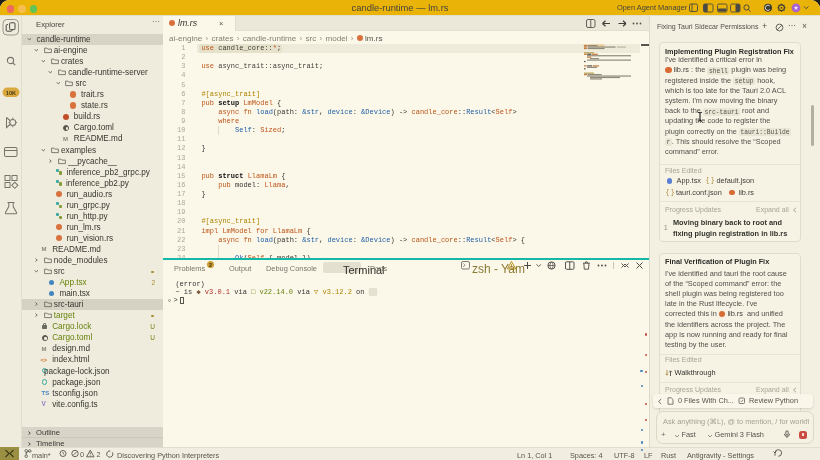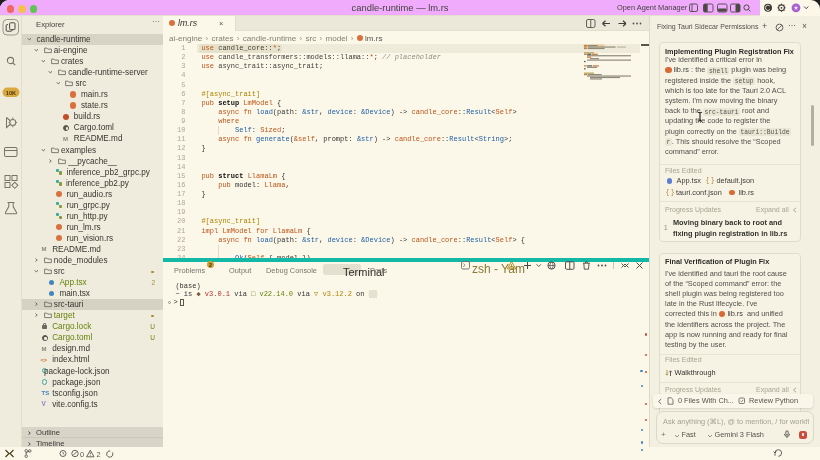--- a/index.html
+++ b/index.html
@@ -1,27 +1,27 @@
 <!DOCTYPE html>
 <html><head><meta charset="utf-8">
 <style>
 html,body{margin:0;padding:0;background:#1f1e1b;width:820px;height:460px;overflow:hidden}
 *{box-sizing:border-box}
 body{font-family:"Liberation Sans",sans-serif;-webkit-font-smoothing:antialiased}
 #win{position:absolute;left:0;top:0;width:820px;height:460px;border-radius:9px 9px 0 0;overflow:hidden;background:#FBF8EA}
 .abs{position:absolute}
 .mono{font-family:"Liberation Mono",monospace}
 
-#titlebar{left:0;top:0;width:760px;height:16px;background:#f0abfc;border-bottom:1px solid #E3DFCE}
+#titlebar{left:0;top:0;width:820px;height:16px;background:#eab308;border-bottom:1px solid #E3DFCE}
 #activitybar{left:0;top:16px;width:22px;height:431px;background:#EFECDD;border-right:1px solid #E2DECD}
 #sidebar{left:22px;top:16px;width:141px;height:431px;background:#EFECDD}
 #tabbar{left:163px;top:16px;width:486px;height:15px;background:#ECE8D9;border-bottom:1px solid #E2DECD}
 #breadcrumb{left:163px;top:32px;width:486px;height:12px;background:#FBF8EA}
 #editor{left:163px;top:44px;width:486px;height:214px;background:#FBF8EA;overflow:hidden}
-#terminal{left:163px;top:258px;width:486px;height:189px;background:#FBF8EA;border-top:4px solid #14b8a6}
+#terminal{left:163px;top:258px;width:486px;height:189px;background:#FBF8EA;border-top:2px solid #14b8a6}
 #rightpanel{left:649px;top:16px;width:171px;height:431px;background:#F3F0E2;border-left:1px solid #DDD9C8}
 #statusbar{left:0;top:447px;width:820px;height:13px;background:#F1EEE1;border-top:1px solid #E2DECD}
 
 .tl{width:7.5px;height:7.5px;border-radius:50%;top:5px}
 
 .row{position:absolute;left:0;width:141px;height:11.05px;line-height:11.05px;font-size:8.2px;color:#37362F;white-space:nowrap}
 .row .lbl{position:absolute;top:0}
 .green{color:#66800B}
 .badge-r{position:absolute;right:8px;top:0;color:#66800B;font-size:6.5px}
 .dot-r{position:absolute;right:9px;top:4.5px;width:2.6px;height:2.6px;border-radius:50%;background:#A58E33}
@@ -107,21 +107,21 @@
           <svg width="5" height="11" style="position:absolute;left:33.6px;top:0">
             <path d="M0.8 4.3 L2.4 5.9 L4 4.3" stroke="#55534C" stroke-width="0.9" fill="none"></path>
           </svg>
           <svg width="8" height="11" style="position:absolute;left:43.1px;top:0">
             <path d="M0.6 3.1 h2.3 l0.9 1.0 h3.6 v3.5 h-6.8 z" fill="none" stroke="#6B6A60" stroke-width="0.85"></path>
           </svg>
           <span class="lbl" style="left:53.4px">src</span>
         </div>
       <div class="row" style="top:73.25px">
           <span class="i-rs" style="left:48.3px"></span>
-          <span class="lbl" style="left:59.0px">main.rs</span>
+          <span class="lbl" style="left:59.0px">trait.rs</span>
         </div>
       <div class="row" style="top:84.30px">
           <span class="i-rs" style="left:48.3px"></span>
           <span class="lbl" style="left:59.0px">state.rs</span>
         </div>
       <div class="row" style="top:95.35px">
           <span class="i-rs" style="left:41.1px;background:#C24E28"></span>
           <span class="lbl" style="left:51.8px">build.rs</span>
         </div>
       <div class="row" style="top:106.40px">
@@ -290,30 +290,30 @@
 
   <div class="abs" id="breadcrumb">
     <div class="abs" style="left:6px;top:1.5px;font-size:8.1px;color:#83816F;white-space:nowrap">ai-engine <span class="bsep">›</span> crates <span class="bsep">›</span> candle-runtime <span class="bsep">›</span> src <span class="bsep">›</span> model <span class="bsep">›</span> <span style="display:inline-block;width:6px;height:6px;border-radius:50%;background:#D9713C;vertical-align:-0.5px"></span> <span style="color:#55534C">lm.rs</span></div>
   </div>
 
   <div class="abs" id="editor">
     <div class="abs" style="left:34px;top:0;width:443px;height:9.13px;background:#EFEBDA"></div>
     <div class="abs" style="left:36px;top:0;width:83px;height:9.13px;background:#E6E1CA;border-radius:2px"></div>
     <div id="code">
       <div class="cl" style="top:0"><span class="ln">1</span><span class="ct"><span class="kw">use</span> <span class="id">candle_core::</span><span class="or">*</span>;</span></div>
-      <div class="cl" style="top:9.13px"><span class="ln">2</span><span class="ct"><span class="kw">use</span> <span class="id">candle_transformers::models::llama::</span><span class="or">*</span>; <span class="cm">// placeholder</span></span></div>
+      <div class="cl" style="top:9.13px"><span class="ln">2</span></div>
       <div class="cl" style="top:18.26px"><span class="ln">3</span><span class="ct"><span class="kw">use</span> <span class="id">async_trait::async_trait</span>;</span></div>
       <div class="cl" style="top:27.39px"><span class="ln">4</span></div>
       <div class="cl" style="top:36.52px"><span class="ln">5</span></div>
       <div class="cl" style="top:45.65px"><span class="ln">6</span><span class="ct"><span class="at">#[async_trait]</span></span></div>
       <div class="cl" style="top:54.78px"><span class="ln">7</span><span class="ct"><span class="kw">pub</span> <span style="color:#100F0F;font-weight:bold">setup</span> <span class="or">LmModel</span> {</span></div>
       <div class="cl" style="top:63.91px"><span class="ln">8</span><span class="ct">    <span class="kw">async</span> <span class="kw">fn</span> <span class="fn">load</span>(path: <span class="ty">&amp;str</span>, <span class="ty">device</span>: <span class="ty">&amp;Device</span>) -&gt; <span class="or">candle_core</span>::<span class="ty">Result</span>&lt;<span class="or">Self</span>&gt;</span></div>
       <div class="cl" style="top:73.04px"><span class="ln">9</span><span class="ct">    <span class="kw">where</span></span></div>
       <div class="cl" style="top:82.17px"><span class="ln">10</span><span class="ct">        <span class="ty">Self</span>: <span class="or">Sized</span>;</span></div>
-      <div class="cl" style="top:91.3px"><span class="ln">11</span><span class="ct">    <span class="kw">async</span> <span class="kw">fn</span> <span class="fn">generate</span>(<span class="kw">&amp;self</span>, prompt: <span class="ty">&amp;str</span>) -&gt; <span class="or">candle_core</span>::<span class="ty">Result</span>&lt;<span class="ty">String</span>&gt;;</span></div>
+      <div class="cl" style="top:91.3px"><span class="ln">11</span></div>
       <div class="cl" style="top:100.43px"><span class="ln">12</span><span class="ct">}</span></div>
       <div class="cl" style="top:109.56px"><span class="ln">13</span></div>
       <div class="cl" style="top:118.69px"><span class="ln">14</span></div>
       <div class="cl" style="top:127.82px"><span class="ln">15</span><span class="ct"><span class="kw">pub</span> <span style="color:#100F0F;font-weight:bold">struct</span> <span class="or">LlamaLm</span> {</span></div>
       <div class="cl" style="top:136.95px"><span class="ln">16</span><span class="ct">    <span class="kw">pub</span> model: <span class="or">Llama</span>,</span></div>
       <div class="cl" style="top:146.08px"><span class="ln">17</span><span class="ct">}</span></div>
       <div class="cl" style="top:155.21px"><span class="ln">18</span></div>
       <div class="cl" style="top:164.34px"><span class="ln">19</span></div>
       <div class="cl" style="top:173.47px"><span class="ln">20</span><span class="ct"><span class="at">#[async_trait]</span></span></div>
       <div class="cl" style="top:182.6px"><span class="ln">21</span><span class="ct"><span class="kw">impl</span> <span class="or">LmModel</span> <span class="kw">for</span> <span class="or">LlamaLm</span> {</span></div>
@@ -359,21 +359,21 @@
   </div>
 
   <div class="abs" id="terminal">
     <div class="abs" style="left:11px;top:3.5px;font-size:7.4px;color:#77756A">Problems</div>
     <div class="abs" style="left:66px;top:3.5px;font-size:7.4px;color:#77756A">Output</div>
     <div class="abs" style="left:103px;top:3.5px;font-size:7.4px;color:#77756A">Debug Console</div>
     <div class="abs" style="left:160px;top:2px;width:38px;height:11px;background:#E4E0D0;border-radius:2.5px"></div>
     <div class="abs" style="left:180px;top:3.5px;font-size:11px;color:#2F2E29">Terminal</div>
     <div class="abs" style="left:207px;top:3.5px;font-size:7.4px;color:#77756A">Ports</div>
     <div id="termbody">
-      <div class="abs mono" style="left:12.4px;top:19.5px;font-size:7px;color:#343331;white-space:pre">(base)</div>
+      <div class="abs mono" style="left:12.4px;top:19.5px;font-size:7px;color:#343331;white-space:pre">(error)</div>
       <div class="abs mono" style="left:12.4px;top:28.2px;font-size:7px;white-space:pre;color:#343331">~ is <span style="color:#7A5A3A">◆</span> <span style="color:#AF3029">v3.0.1</span> via <span style="color:#66800B">□</span> <span style="color:#66800B">v22.14.0</span> via <span style="color:#AD8301">▽</span> <span style="color:#AD8301">v3.12.2</span> on <span style="background:#E6E2D1;color:#E6E2D1">□□</span></div>
       <div class="abs" style="left:4.5px;top:38.5px;width:3.6px;height:3.6px;border-radius:50%;border:0.8px solid #9A968A"></div>
       <div class="abs mono" style="left:10.5px;top:36.3px;font-size:7px;color:#343331">&gt;</div>
       <div class="abs" style="left:16.6px;top:36.8px;width:4px;height:7.2px;border:0.9px solid #57564F"></div>
     </div>
   </div>
 
   <div class="abs" id="rightpanel">
     <div class="abs" style="left:7px;top:6.5px;font-size:7px;color:#52504A">Fixing Tauri Sidecar Permissions</div>
     <div id="cards">
@@ -465,20 +465,31 @@
     <div class="pline" style="left:112px;top:5px;color:#55534C;font-size:9px">+</div>
     <svg class="abs" width="9" height="9" style="left:124.5px;top:6.5px">
           <circle cx="4.5" cy="4.5" r="3.4" fill="none" stroke="#55534C" stroke-width="0.9"></circle>
           <path d="M2 7 L7 2" stroke="#55534C" stroke-width="0.9"></path>
         </svg>
     <div class="pline" style="left:138px;top:4.5px;color:#55534C;font-size:8px">⋯</div>
     <div class="pline" style="left:152px;top:4.5px;color:#55534C;font-size:8.5px">×</div>
     </div>
   </div>
 
+  <div class="abs" id="statusbar">
+    <div class="abs" style="left:0;top:-1px;width:19px;height:14px;background:#9A8F43"></div>
+    <div class="abs" style="left:32px;top:2.5px;font-size:7.3px;color:#57554E">main*</div>
+    <div class="abs" style="left:117px;top:2.5px;font-size:7.3px;color:#57554E">Discovering Python Interpreters</div>
+    <div class="abs" style="left:517px;top:2.5px;font-size:7.3px;color:#57554E">Ln 1, Col 1</div>
+    <div class="abs" style="left:570px;top:2.5px;font-size:7.3px;color:#57554E">Spaces: 4</div>
+    <div class="abs" style="left:614px;top:2.5px;font-size:7.3px;color:#57554E">UTF-8</div>
+    <div class="abs" style="left:644px;top:2.5px;font-size:7.3px;color:#57554E">LF</div>
+    <div class="abs" style="left:661px;top:2.5px;font-size:7.3px;color:#57554E">Rust</div>
+    <div class="abs" style="left:687px;top:2.5px;font-size:7.3px;color:#57554E">Antigravity - Settings</div>
+  </div>
 
   <svg class="abs" width="22" height="220" style="left:0;top:16px">
     <rect x="3" y="3.5" width="15.5" height="15.5" rx="4" fill="none" stroke="#9B988B" stroke-width="1"></rect>
     <rect x="9.6" y="6.8" width="5.4" height="6.8" rx="0.8" fill="none" stroke="#4A4943" stroke-width="1"></rect>
     <path d="M8 8.6 L7 8.6 A0.8 0.8 0 0 0 6.2 9.4 L6.2 14.4 A0.8 0.8 0 0 0 7 15.2 L11.2 15.2 A0.8 0.8 0 0 0 12 14.4 L12 13.8" fill="none" stroke="#4A4943" stroke-width="1"></path>
     <circle cx="10.5" cy="44.5" r="3.1" fill="none" stroke="#77756A" stroke-width="1.1"></circle>
     <path d="M12.8 46.8 L15.2 49.2" stroke="#77756A" stroke-width="1.2"></path>
     <rect x="2.5" y="71.5" width="17" height="9.6" rx="4.8" fill="#D9A93F"></rect>
     <text x="11" y="78.8" font-size="5.6" font-weight="bold" fill="#4A3A12" text-anchor="middle" font-family="Liberation Sans">10K</text>
     <path d="M6.5 101.5 L6.5 111.5 L10 108.5 M6.5 101.5 L10 104.5" fill="none" stroke="#77756A" stroke-width="1.05"></path>

